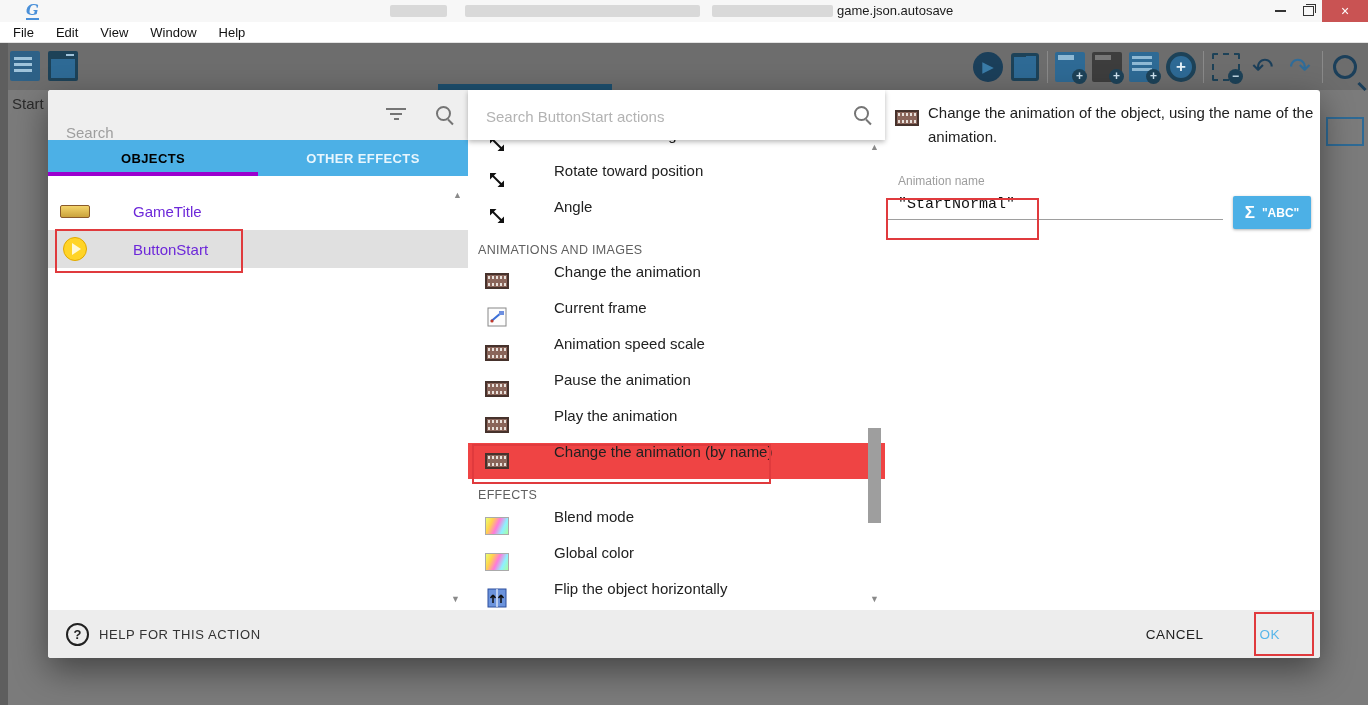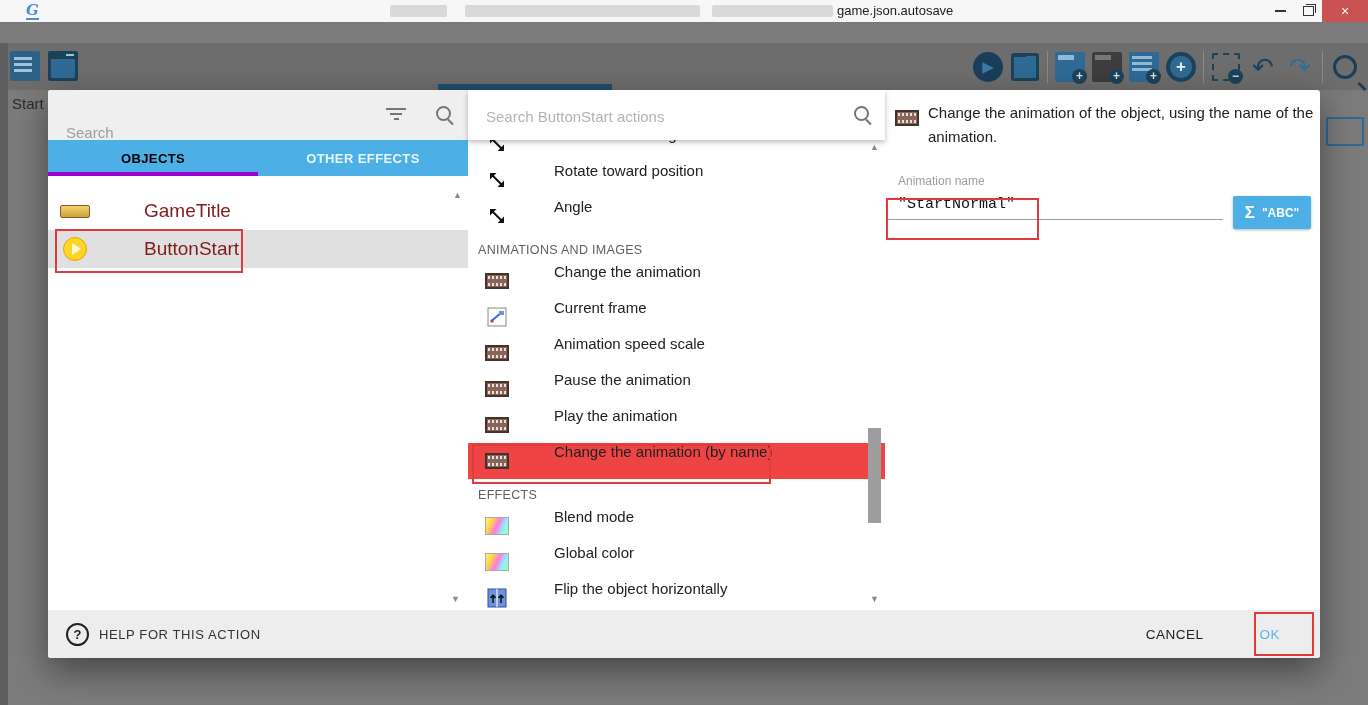--- a/index.html
+++ b/index.html
@@ -72,21 +72,21 @@
   .search-ic{position:absolute;width:11px;height:11px;border:2px solid #757575;border-radius:50%;}
   .search-ic::after{content:"";position:absolute;right:-5px;bottom:-4px;width:7px;height:2px;background:#757575;transform:rotate(45deg);}
   .tabs{position:absolute;left:0;top:50px;width:420px;height:36px;background:#4cb0e6;display:flex;}
   .tab{flex:1;display:flex;align-items:center;justify-content:center;font-size:13px;font-weight:bold;
        letter-spacing:.4px;color:#e8f6fd;}
   .tab.sel{color:#000000;}
   .tab-underline{position:absolute;left:0;top:82px;width:210px;height:4px;background:#9b00ce;}
   .obj-list{position:absolute;left:0;top:86px;width:420px;height:434px;background:#fff;padding-top:16px;box-sizing:border-box;}
   .obj-row{height:38px;display:flex;align-items:center;padding-left:12px;}
   .obj-row.sel{background:#e0e0e0;}
-  .obj-label{margin-left:54px;font-size:19px;color:#7f1d1d;}
+  .obj-label{margin-left:43px;font-size:15px;color:#6d28d9;}
   .obj-icon{width:30px;display:flex;justify-content:center;}
   .ic-banner{width:30px;height:11px;background:linear-gradient(#f4d46a,#caa23c);border:1px solid #8a5a2a;border-radius:2px;}
   .ic-playbtn{width:22px;height:22px;border-radius:50%;background:#ffd427;border:1px solid #e0a800;position:relative;}
   .ic-playbtn::after{content:"";position:absolute;left:8px;top:5px;border-left:9px solid #fff9d6;
                      border-top:6px solid transparent;border-bottom:6px solid transparent;}
   .scroll-arrow{position:absolute;font-size:9px;color:#8a8a8a;}
   
   .mid-card{position:absolute;left:420px;top:0;width:417px;height:50px;background:#fff;z-index:3;
             box-shadow:0 2px 5px rgba(0,0,0,.28);}
   .mid-card input{position:absolute;left:16px;top:10px;width:340px;height:30px;border:none;outline:none;
@@ -145,20 +145,27 @@
         <span class="min-glyph"></span>
       </div>
     <div class="winbtn" style="left:1294px;width:28px">
         <span class="restore-glyph"></span>
       </div>
     <div class="winbtn btn-close" style="left:1322px;width:46px">
         <span>×</span>
       </div>
   </div>
 
+  <div class="menubar" id="menubar">
+      <span class="menu-item">File</span>
+      <span class="menu-item">Edit</span>
+      <span class="menu-item">View</span>
+      <span class="menu-item">Window</span>
+      <span class="menu-item">Help</span>
+    </div>
 
   <div class="workspace">
     <div class="toolbar-strip"></div>
     <div class="edge-strip"></div>
 
     <div class="tool-left">
       <div class="ti ic-doc"></div>
       <div class="ti ic-win"></div>
     </div>
 

